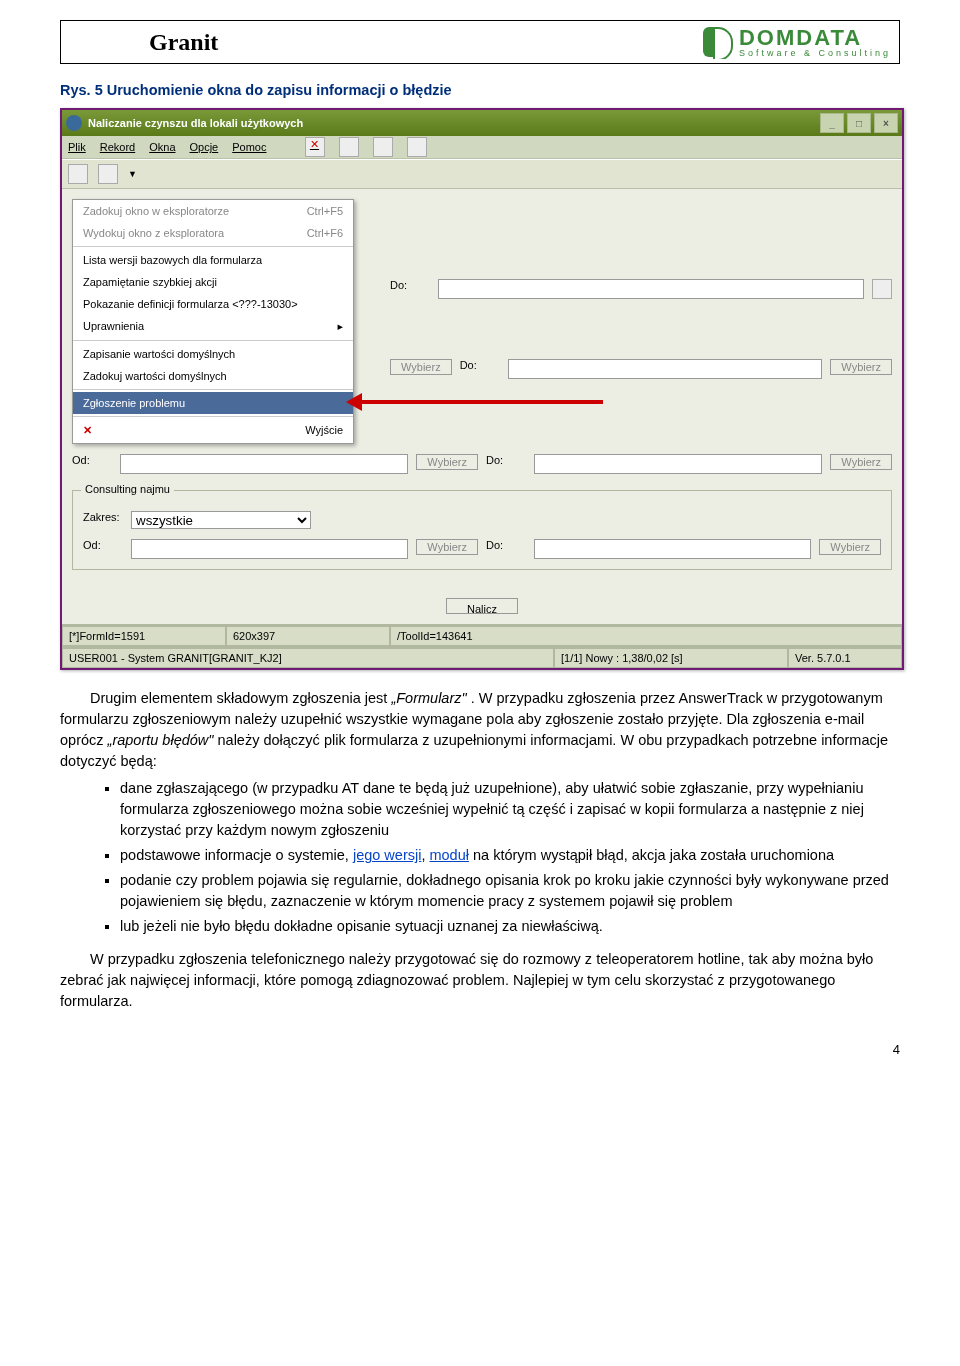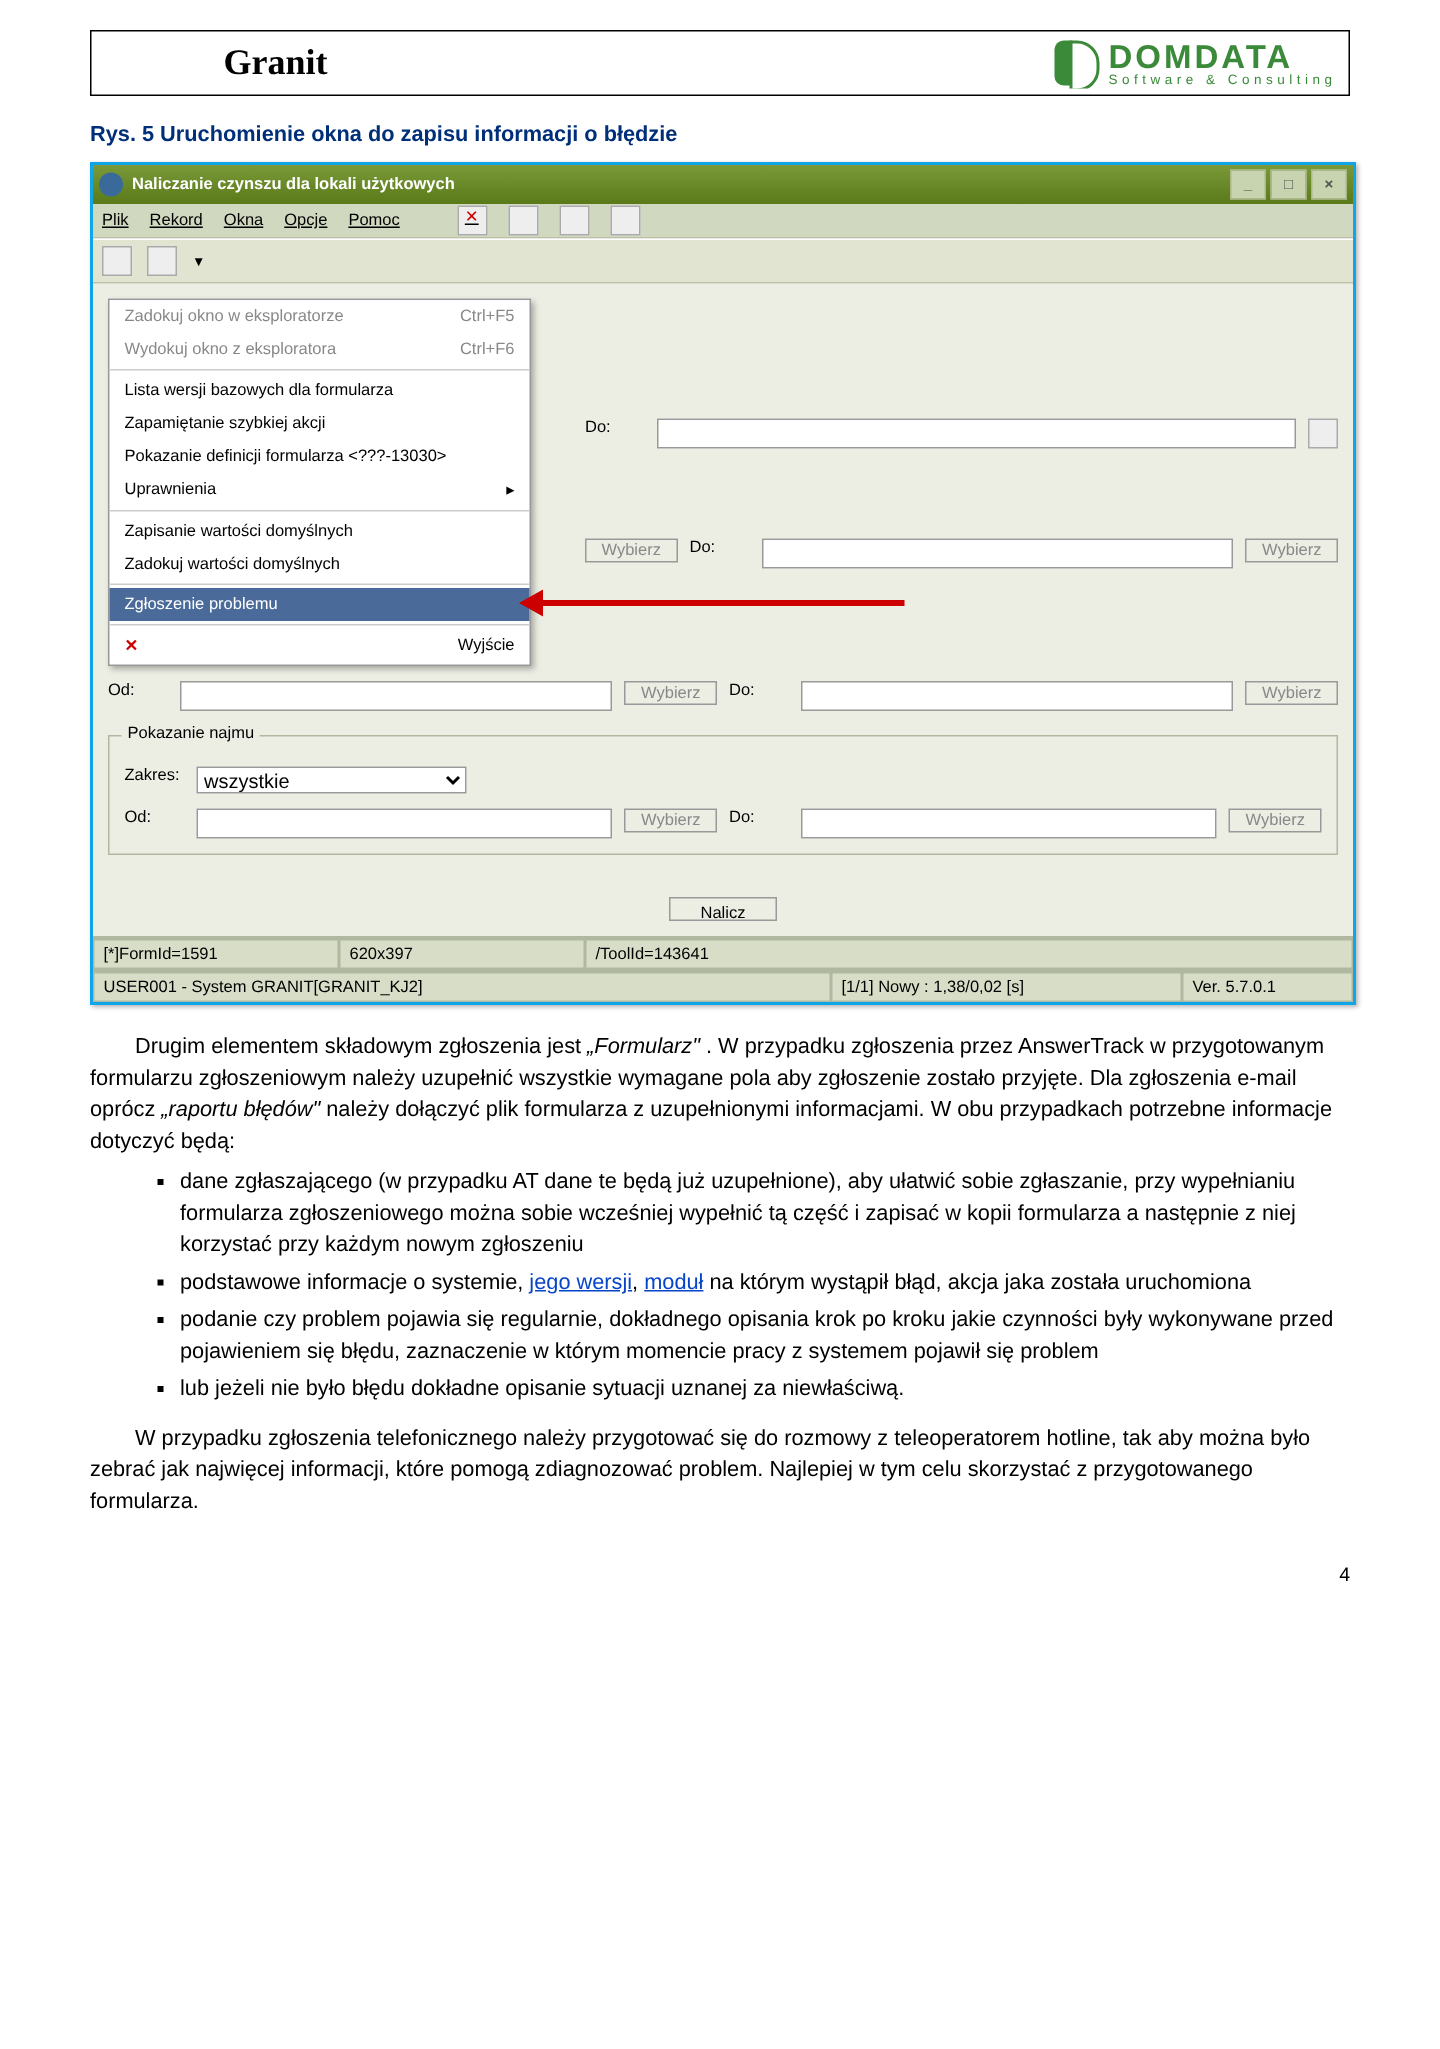--- a/index.html
+++ b/index.html
@@ -8,21 +8,21 @@
   .hdr-title{font-family:Georgia,serif;font-size:24px;font-weight:bold;padding-left:80px}
   .logo{display:flex;align-items:center;gap:4px}
   .logo-mark{width:34px;height:34px;background:#fff;border-radius:3px;position:relative;overflow:hidden}
   .logo-mark::before{content:"";position:absolute;left:2px;top:2px;width:12px;height:30px;background:#3a8a3a;border-radius:6px 0 0 6px}
   .logo-mark::after{content:"";position:absolute;right:2px;top:2px;width:16px;height:30px;background:#fff;border:2px solid #3a8a3a;border-radius:0 15px 15px 0}
   .logo-text{display:flex;flex-direction:column;line-height:1}
   .logo-name{font-size:22px;font-weight:bold;color:#3a8a3a;letter-spacing:2px}
   .logo-sub{font-size:9px;color:#3a8a3a;letter-spacing:3px;text-align:center}
   .figcap{color:#002f7a;font-weight:bold;font-size:14.5px;margin:8px 0 10px 0}
   
-  .shot{width:100%;border:2px solid #0ea5e9;background:#f9a8d4;font-family:Tahoma,Arial,sans-serif;font-size:11px;position:relative;box-shadow:1px 1px 3px rgba(0,0,0,.3)}
+  .shot{width:100%;border:2px solid #701a75;background:#84cc16;font-family:Tahoma,Arial,sans-serif;font-size:11px;position:relative;box-shadow:1px 1px 3px rgba(0,0,0,.3)}
   .titlebar{height:26px;background:linear-gradient(#7a9a3a,#5a7a1a);display:flex;align-items:center;color:#fff;font-weight:bold;padding:0 4px}
   .tb-icon{width:16px;height:16px;background:#3a6a9a;border-radius:50%;margin-right:6px;display:inline-block}
   .winbtns{margin-left:auto;display:flex;gap:3px}
   .winbtn{width:22px;height:18px;background:#c8d4b0;border:1px solid #aab88a;display:flex;align-items:center;justify-content:center;font-size:10px;color:#555}
   .menubar{height:22px;background:#d0d8c0;display:flex;align-items:center;padding:0 6px;gap:14px;border-bottom:1px solid #b8c0a8}
   .menubar span{text-decoration:underline;text-decoration-color:#000}
   .toolbar{height:28px;background:#e0e4d0;border-top:1px solid #fff;border-bottom:1px solid #b8c0a8;display:flex;align-items:center;padding:0 6px;gap:10px}
   .tb{width:18px;height:18px;border:1px solid #aaa;background:#eee;display:inline-block}
   .client{background:#eceee4;padding:10px;position:relative}
   .dropdown{background:#fff;border:1px solid #999;box-shadow:2px 2px 4px rgba(0,0,0,.3);width:280px}
@@ -160,21 +160,21 @@
       <div class="fieldrow">
         <span class="lbl">Od:</span>
         <div class="inp"></div>
         <button class="btn" style="color:#888">Wybierz</button>
         <span class="lbl">Do:</span>
         <div class="inp"></div>
         <button class="btn" style="color:#888">Wybierz</button>
       </div>
 
       <div class="group">
-        <span class="glabel">Pokazanie najmu</span>
+        <span class="glabel">Consulting najmu</span>
         <div class="fieldrow">
           <span class="lbl">Zakres:</span>
           <select class="inp" style="flex:0 0 180px">
             <option>wszystkie</option>
           </select>
         </div>
         <div class="fieldrow">
           <span class="lbl">Od:</span>
           <div class="inp"></div>
           <button class="btn" style="color:#888">Wybierz</button>

